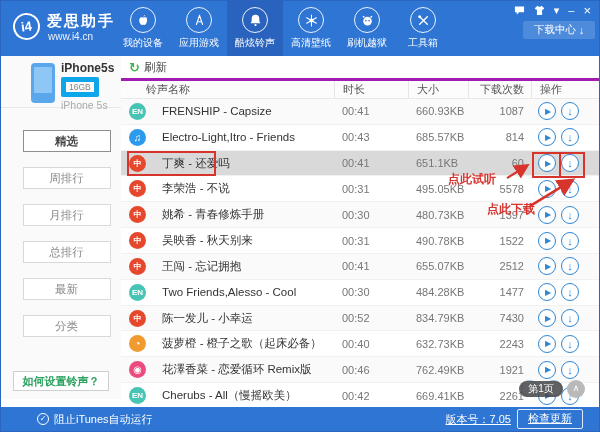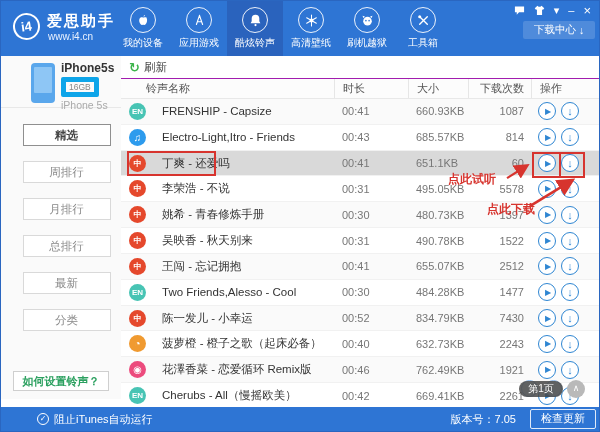--- a/index.html
+++ b/index.html
@@ -19,48 +19,48 @@
   .nav-label { margin-top:3px; color:#fff; font-size:10px; white-space:nowrap; }
   .win-controls { position:absolute; right:8px; top:4px; display:flex; gap:9px; align-items:center; color:#fff; }
   .win-controls .wc { font-size:11px; line-height:11px; cursor:pointer; display:flex; align-items:center; }
   .wc svg { width:11px; height:11px; }
   .dl-center { position:absolute; right:4px; top:20px; width:72px; height:18px; background:rgba(255,255,255,.16); border-radius:2px; color:#fff; font-size:10.5px; display:flex; align-items:center; justify-content:center; gap:3px; cursor:pointer; }
 
   
   .footer { position:absolute; left:0; right:0; bottom:0; height:24px; background:#2e75d4; color:#fff; display:flex; align-items:center; font-size:11px; }
   .foot-left { display:flex; align-items:center; gap:5px; padding-left:36px; }
   .check-circ { width:12px; height:12px; border:1px solid #fff; border-radius:50%; font-size:8px; line-height:10px; text-align:center; }
-  .foot-right { margin-left:auto; display:flex; align-items:center; gap:14px; padding-right:3px; }
+  .foot-right { margin-left:auto; display:flex; align-items:center; gap:6px; padding-right:16px;text-decoration:underline; }
   .btn-update { border:1px solid rgba(255,255,255,.85); border-radius:2px; padding:1px 10px 2px; font-size:11px; color:#fff; background:transparent; cursor:pointer; }
 
   
   .sidebar { position:absolute; left:0; top:55px; width:132px; bottom:32px; background:#fafafa; border-right:1px solid #e3e3e3; }
   .device { position:relative; height:52px; border-bottom:1px solid #e8e8e8; }
   .phone { position:absolute; left:30px; top:7px; width:24px; height:40px; background:#5aa7ec; border-radius:4px; padding:4px 3px; }
   .phone .screen { width:100%; height:26px; background:#8ec6f5; border-radius:1px; }
   .dev-info { position:absolute; left:60px; top:5px; }
   .dev-name { font-size:12px; font-weight:bold; color:#333; }
   .dev-cap { display:inline-block; font-size:8.5px; color:#888; border:5px solid #0ea5e9; border-radius:2px; padding:0 3px; margin:2px 0; }
   .dev-model { font-size:10.5px; color:#aaa; }
   .search-row { margin:9px 10px 0; height:24px; background:#fff; border:1px solid #c9c9c9; display:flex; align-items:center; }
   .search-row svg { width:12px; height:12px; margin-left:5px; }
   .search-input { flex:1; border:none; outline:none; background:transparent; font-size:11px; min-width:10px; padding:0 3px; }
   .btn-search { width:28px; height:24px; margin:-1px; background:#35ad5e; color:#fff; border:none; font-size:10.5px; cursor:pointer; }
-  .side-menu { margin-top:16px; }
+  .side-menu { margin-top:22px; }
   .menu-item { width:88px; height:22px; margin:0 auto 15px; background:#fff; border:1px solid #d9d9d9; color:#888; font-size:11.5px; text-align:center; line-height:20px; cursor:pointer; }
   .menu-item.active { border-color:#8f8f8f; color:#444; font-weight:bold; }
   .help-link { position:absolute; left:12px; bottom:8px; width:96px; height:20px; background:#fff; border:1px solid #cfcfcf; color:#2ba05f; font-size:11px; font-weight:bold; text-align:center; line-height:18px; cursor:pointer; }
 
   
   .main { position:absolute; left:120px; top:55px; right:0; bottom:24px; background:#fff; }
   .toolbar { height:22px; display:flex; align-items:center; gap:4px; padding-left:8px; }
   .refresh-ico { color:#3bb34a; font-size:13px; font-weight:bold; line-height:13px; }
   .refresh-label { font-size:11.5px; color:#444; cursor:pointer; }
   .thead, .trow { display:grid; grid-template-columns:213px 74px 60px 63px 1fr; align-items:center; }
-  .thead { height:21px; background:#fcfcfc; border-top:1px solid #a21caf; border-bottom:1px solid #e8e8e8; font-size:11px; color:#555; }
+  .thead { height:21px; background:#fcfcfc; border-top:3px solid #a21caf; border-bottom:1px solid #e8e8e8; font-size:11px; color:#555; }
   .thead .th { padding-left:8px; border-left:1px solid #e6e6e6; height:100%; display:flex; align-items:center; }
   .thead .th:first-child { border-left:none; padding-left:25px; }
   .th.num { justify-content:flex-end; padding-right:7px; }
   .rows { }
   .trow { height:25.83px; border-bottom:1px solid #f1f1f1; }
   .trow:nth-child(odd) { background:#fafafa; }
   .trow.hl { background:#d9d9d9; }
   .cell-name { display:flex; align-items:center; gap:16px; padding-left:8px; overflow:hidden; white-space:nowrap; }
   .badge { flex:0 0 17px; width:17px; height:17px; border-radius:50%; color:#fff; font-size:8px; font-weight:bold; display:flex; align-items:center; justify-content:center; }
   .song { font-size:11.5px; color:#333; }

